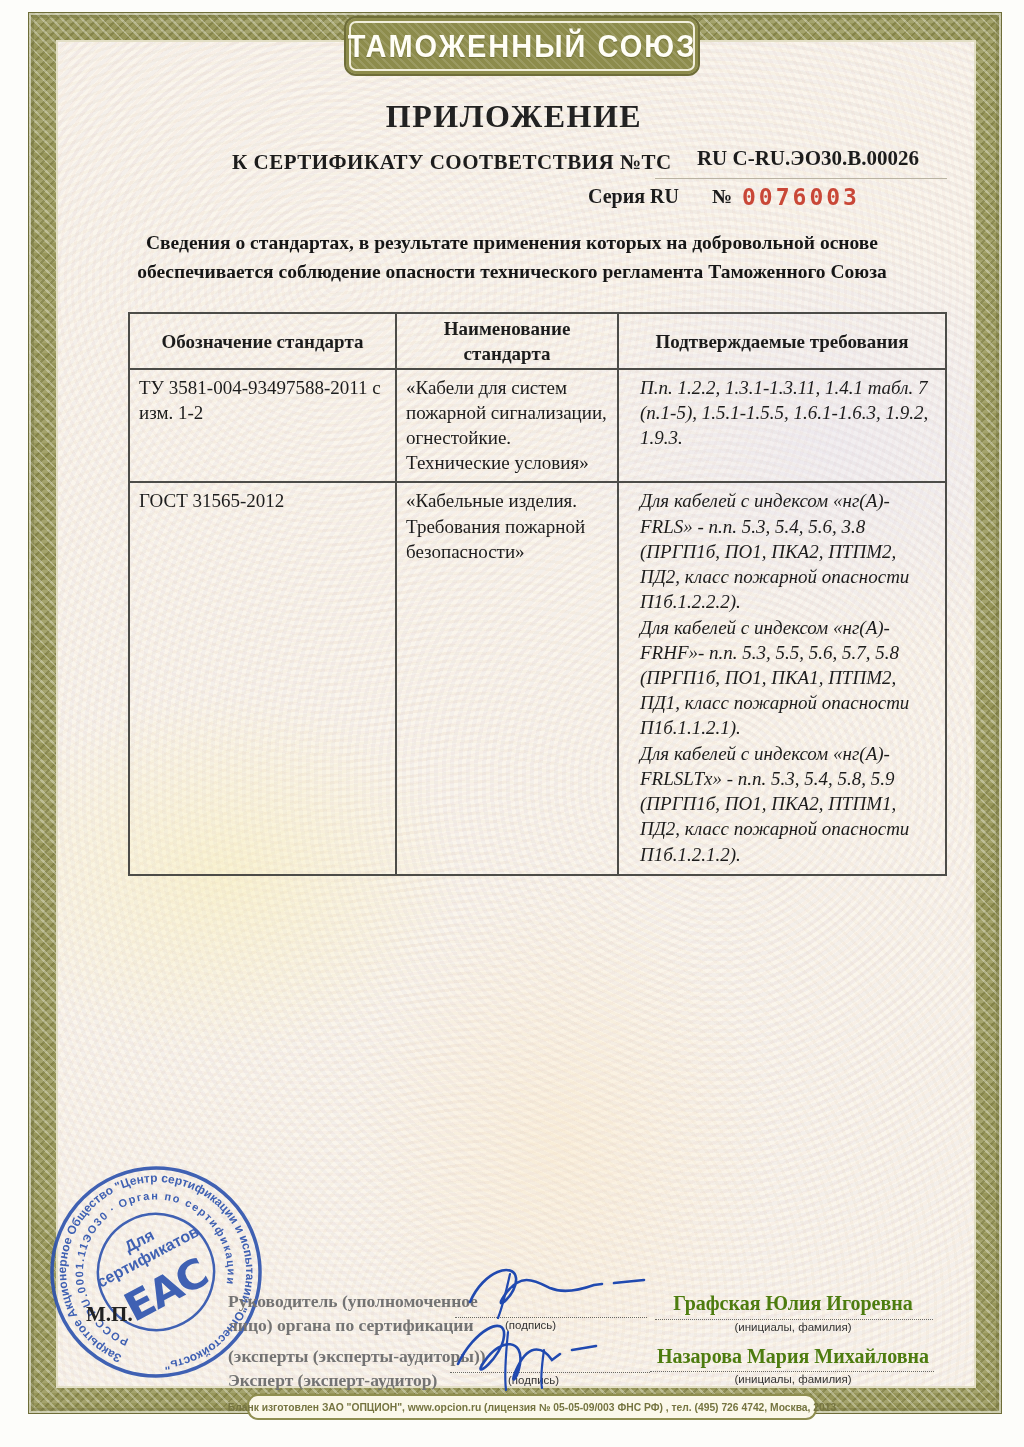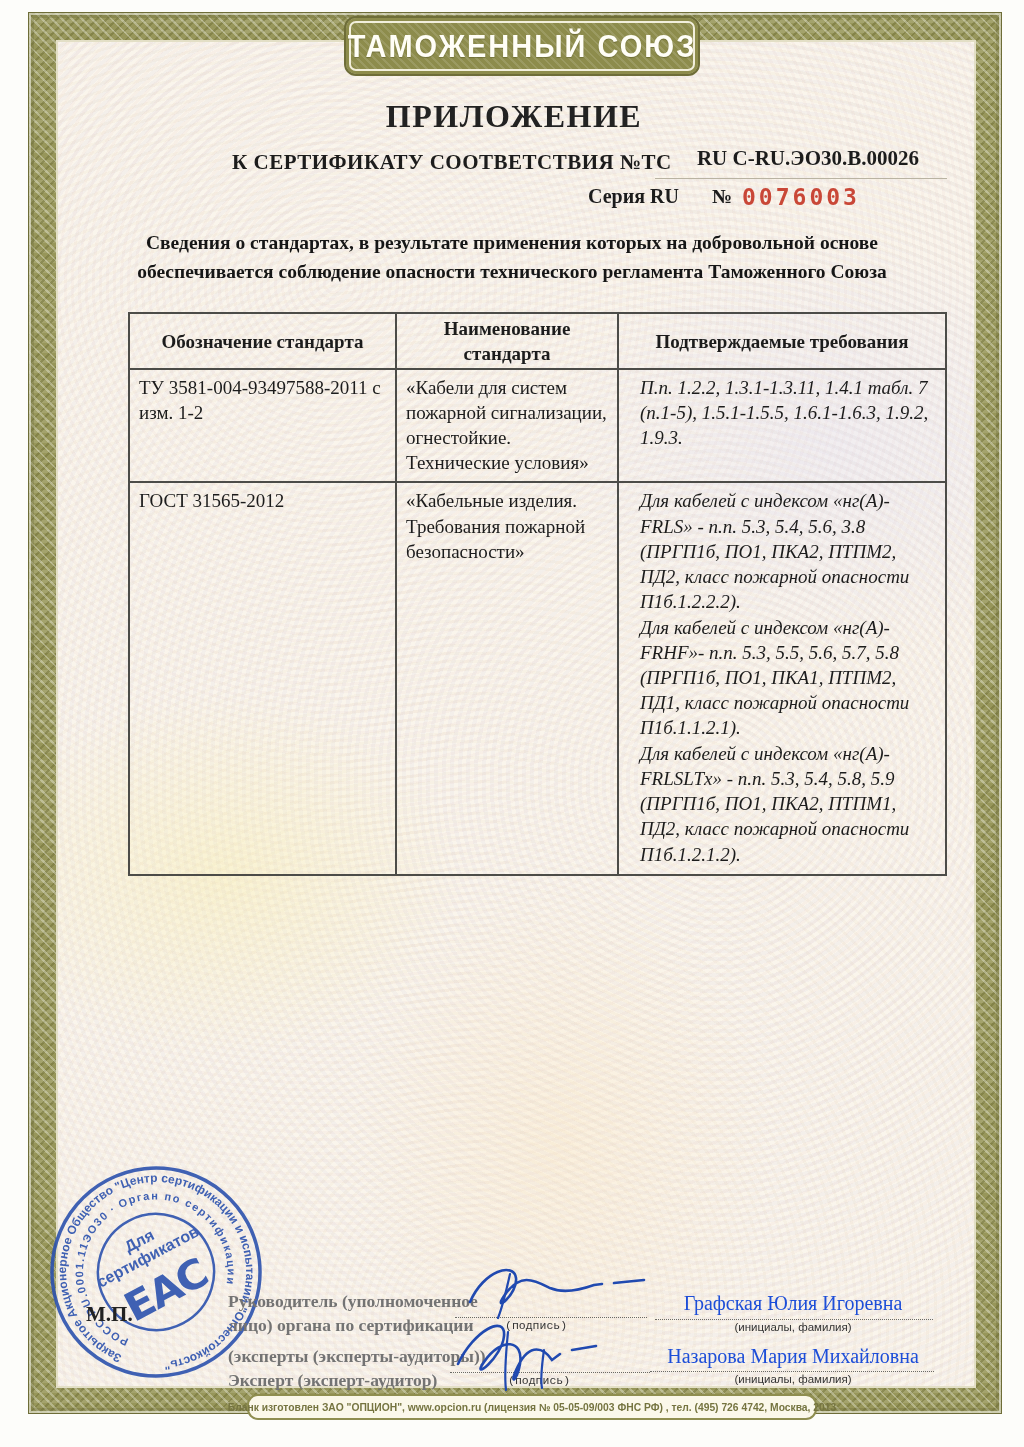--- a/index.html
+++ b/index.html
@@ -93,24 +93,24 @@
   
   .stamp{position:absolute;left:44px;top:1160px;width:224px;height:224px;opacity:.9;}
   .mp{position:absolute;left:86px;top:1302px;font-size:21px;font-weight:700;color:#222;}
   
   .role{position:absolute;width:260px;font-size:17.5px;font-weight:700;line-height:1.35;color:#737373;}
   .role1{left:228px;top:1290px;}
   .role2{left:228px;top:1345px;}
   .sigline{position:absolute;border-top:1.5px dotted #6b6b66;}
   .sigline1{left:455px;top:1317px;width:192px;}
   .sigline2{left:450px;top:1372px;width:200px;}
-  .sigcap{position:absolute;font-size:11.5px;color:#333;font-family:Liberation Mono, monospace;}
+  .sigcap{position:absolute;font-size:11.5px;color:#333;font-family:Liberation Sans, sans-serif;}
   .sigcap1{left:505px;top:1319px;}
   .sigcap2{left:508px;top:1374px;}
-  .sig-name{position:absolute;width:290px;text-align:center;font-size:20px;color:#1d4ed8;}
+  .sig-name{position:absolute;width:290px;text-align:center;font-size:20px;color:#4d7c0f;font-weight:bold;}
   .name1{left:648px;top:1292px;}
   .name2{left:648px;top:1345px;}
   .nameline{position:absolute;border-top:1.5px dotted #6b6b66;}
   .nameline1{left:655px;top:1319px;width:278px;}
   .nameline2{left:650px;top:1371px;width:284px;}
   .namecap{position:absolute;width:290px;text-align:center;font-size:11.5px;color:#333;font-family:"Liberation Sans",sans-serif;}
   .namecap1{left:648px;top:1321px;}
   .namecap2{left:648px;top:1373px;}
   .handsig{position:absolute;}
   .handsig1{left:462px;top:1258px;}

